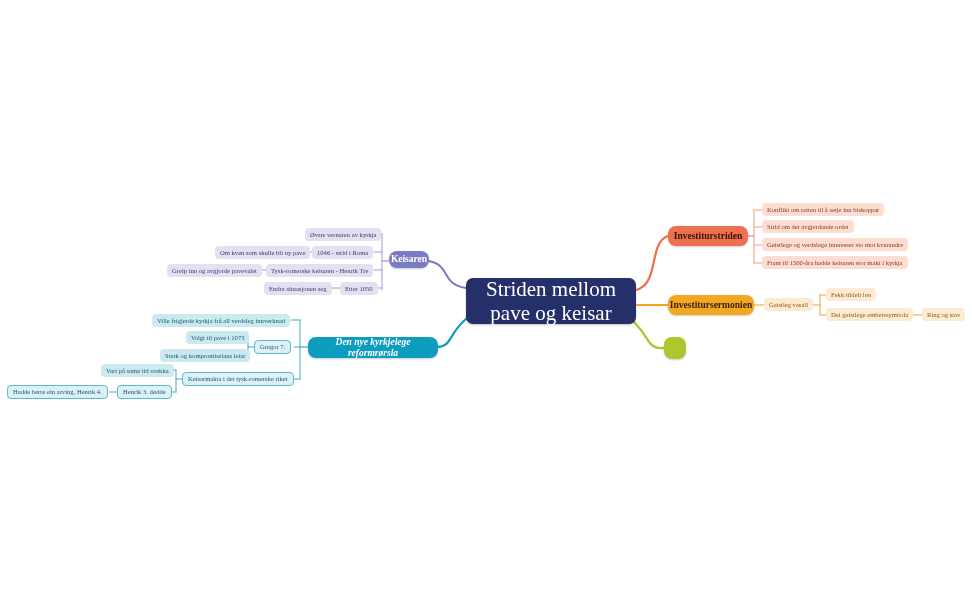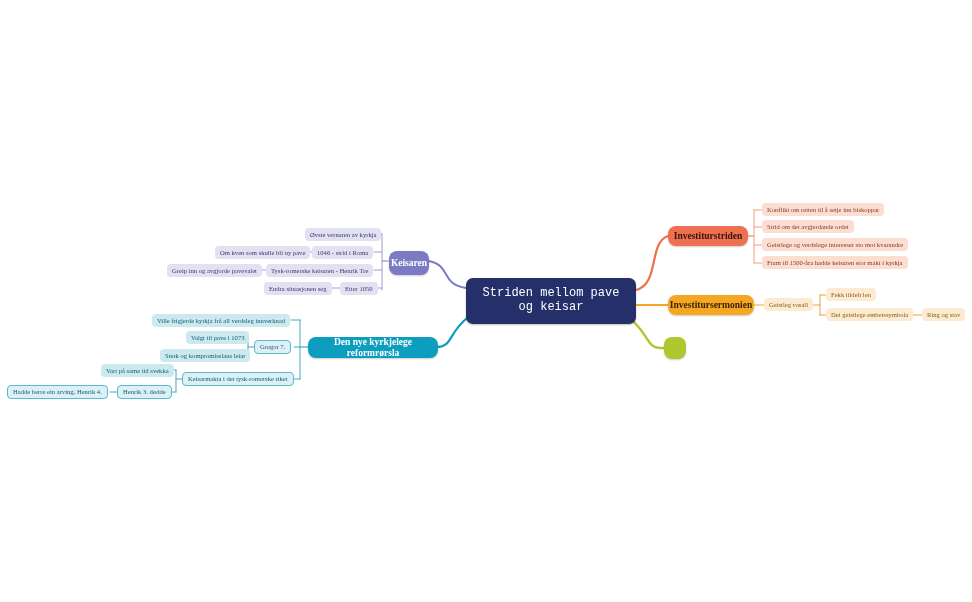--- a/index.html
+++ b/index.html
@@ -11,23 +11,22 @@
   }
   #canvas{position:absolute;left:0;top:0;width:972px;height:602px;}
   #edges{position:absolute;left:0;top:0;width:972px;height:602px;pointer-events:none;}
 
   .node{position:absolute;box-sizing:border-box;display:flex;align-items:center;
         justify-content:center;text-align:center;line-height:1.15;}
 
   
   .root{
     background:#25306B;color:#ffffff;border-radius:7px;
-    font-size:12px;padding:12px 10px;
+    font-size:21px;padding:12px 10px;
     box-shadow:0 1px 2px rgba(0,0,0,.25);
-    font-family:Liberation Mono, monospace;
   }
 
   
   .l1{border-radius:8px;font-size:9.5px;font-weight:bold;padding:3px 7px;
       box-shadow:0 1px 2px rgba(0,0,0,.2);}
   .l1.salmon{background:#ED7150;color:#3a1208;}
   .l1.orange{background:#F5A623;color:#3a2408;}
   .l1.green {background:#AFC62E;color:#2d3308;}
   .l1.purple{background:#7B7BC4;color:#ffffff;}
   .l1.teal  {background:#0D9DBF;color:#ffffff;}
@@ -112,34 +111,34 @@
 
   <div class="node l1 orange" style="left:668px;top:295px;width:86px;height:20px;">Investitursermonien</div>
 
   <div class="node leaf orange" style="left:764px;top:298px;height:13px;">Geistleg vasall</div>
   <div class="node leaf orange" style="left:826px;top:288px;height:13px;">Fekk tildelt len</div>
   <div class="node leaf orange" style="left:826px;top:308px;height:13px;">Dei geistlege embetssymbola</div>
   <div class="node leaf orange" style="left:922px;top:308px;height:13px;">Ring og stav</div>
 
   <div class="node l1 green" style="left:664px;top:337px;width:22px;height:22px;"></div>
 
-  <div class="node l1 purple" style="left:389px;top:251px;width:40px;height:24px;">Keisaren</div>
+  <div class="node l1 purple" style="left:389px;top:251px;width:40px;height:17px;">Keisaren</div>
 
   <div class="node leaf purple" style="left:305px;top:228px;height:13px;">Øvste vernaren av kyrkja</div>
 
   <div class="node leaf purple" style="left:312px;top:246px;height:13px;">1046 - strid i Roma</div>
   <div class="node leaf purple" style="left:215px;top:246px;height:13px;">Om kven som skulle bli ny pave</div>
 
   <div class="node leaf purple" style="left:266px;top:264px;height:13px;">Tysk-romerske keisaren - Henrik Tre</div>
   <div class="node leaf purple" style="left:167px;top:264px;height:13px;">Greip inn og avgjorde pavevalet</div>
 
   <div class="node leaf purple" style="left:340px;top:282px;height:13px;">Etter 1050</div>
   <div class="node leaf purple" style="left:264px;top:282px;height:13px;">Endra situasjonen seg</div>
 
-  <div class="node l1 teal" style="left:308px;top:337px;width:130px;height:21px;">Den nye kyrkjelege reformrørsla</div>
+  <div class="node l1 teal" style="left:308px;top:337px;width:130px;height:21px;font-style:italic;">Den nye kyrkjelege reformrørsla</div>
 
   <div class="node leaf teal" style="left:152px;top:314px;height:13px;">Ville frigjerde kyrkja frå all verdsleg innverknad</div>
 
   <div class="node leaf tealb" style="left:254px;top:340px;height:14px;">Gregor 7.</div>
   <div class="node leaf teal" style="left:186px;top:331px;height:13px;">Valgt til pave i 1073</div>
   <div class="node leaf teal" style="left:160px;top:349px;height:13px;">Sterk og kompromisslaus leiar</div>
 
   <div class="node leaf tealb" style="left:182px;top:372px;height:14px;">Keisarmakta i det tysk-romerske riket</div>
   <div class="node leaf teal" style="left:101px;top:364px;height:13px;">Vart på same tid svekka</div>
   <div class="node leaf tealb" style="left:117px;top:385px;height:14px;">Henrik 3. dødde</div>

